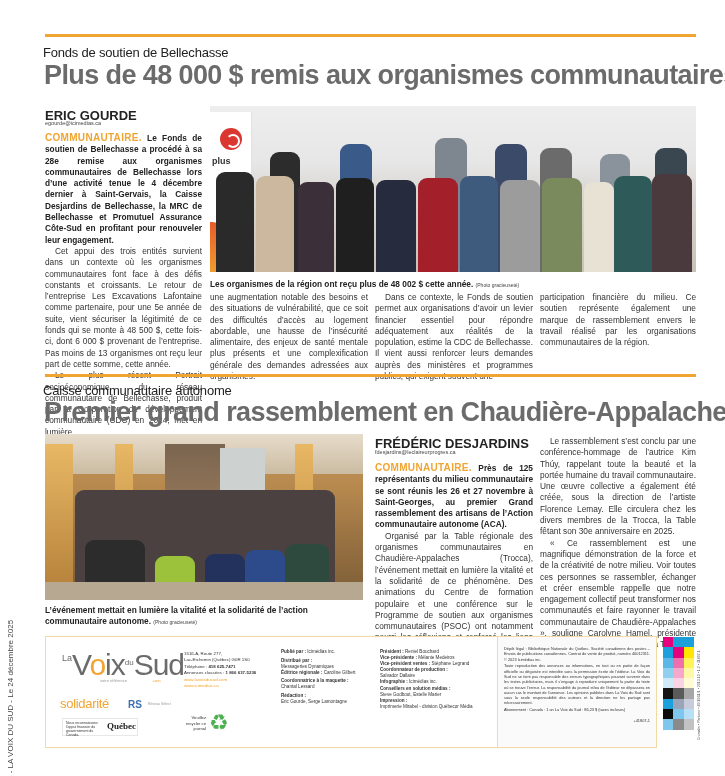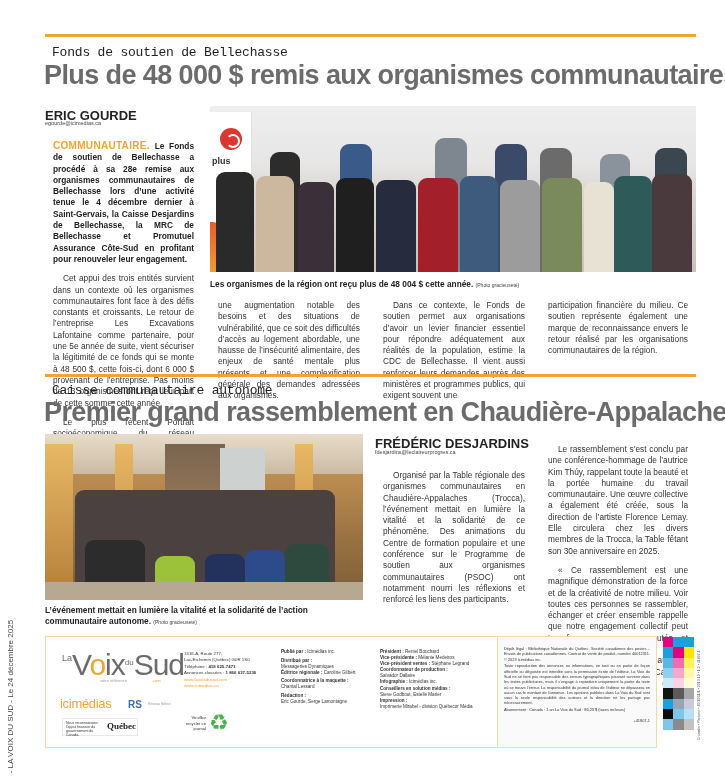--- a/index.html
+++ b/index.html
@@ -1,28 +1,28 @@
 <!DOCTYPE html>
 <html><head>
 <meta charset="utf-8">
 <style>
   * { box-sizing: border-box; margin: 0; padding: 0; }
   html, body { width: 725px; height: 776px; background: #ffffff; overflow: hidden; }
   body { position: relative; font-family: "Liberation Sans", sans-serif; color: #222; }
 
   .rule { position: absolute; left: 45px; width: 651px; height: 3px; background: #f0a431; }
 
-  .kicker { position: absolute; left: 52px; font-family: Liberation Mono, monospace; font-size: 13px; color: #222; letter-spacing: -0.2px; }
+  .kicker { position: absolute; left: 43px; font-family: Liberation Sans, sans-serif; font-size: 13px; color: #222; letter-spacing: -0.2px; }
   .headline { position: absolute; left: 44px; font-family: "Liberation Sans", sans-serif; font-weight: bold; color: #6b6b6b; letter-spacing: -0.6px; white-space: nowrap; }
 
   .byline-name { position: absolute; font-size: 13px; font-weight: bold; color: #222; }
   .byline-mail { position: absolute; font-size: 5.5px; color: #444; }
 
   .col { position: absolute; font-size: 8.3px; line-height: 11.3px; color: #333; text-align: justify; }
-  .col p { margin: 8px; text-indent: 10px; }
+  .col p { margin: 0; text-indent: 10px; }
   .col p.lead { text-indent: 0; font-weight: bold; color: #222; }
   .tag { color: #f0a431; font-weight: bold; font-size: 10px; letter-spacing: 0.3px; }
 
   .photo { position: absolute; overflow: hidden; }
   .caption { position: absolute; font-size: 8.3px; font-weight: bold; color: #222; line-height: 11px; }
   .caption .credit { font-weight: normal; font-size: 5px; color: #444; }
 
   
   .p1 { background: linear-gradient(180deg, #eeeeee 0%, #e6e6e6 35%, #d8d4cf 55%, #c9c2ba 100%); }
   .banner { position: absolute; left: 0; top: 6px; width: 42px; height: 160px; background: #ffffff; border-right: 1px solid #e2e2e2; }
@@ -145,31 +145,31 @@
     <div class="person" style="left:374px; width:30px; height:90px; background:#e8e2d4;"></div>
 
     <div class="person" style="left:404px; width:38px; height:96px; background:#2f5a5a;"></div>
 
     <div class="person" style="left:442px; width:40px; height:98px; background:#4a3a3e;"></div>
 
   </div>
 </div>
 
 <div class="caption" style="left:210px; top:279px; width:486px;">
-  <span>Les organismes de la région ont reçu plus de 48 004 $ cette année.</span> <span class="credit">(Photo gracieuseté)</span>
+  <span>Les organismes de la région ont reçu plus de 48 002 $ cette année.</span> <span class="credit">(Photo gracieuseté)</span>
 </div>
 
 <div class="col" style="left:210px; top:292px; width:158px;">
   <p style="text-indent:0;">une augmentation notable des besoins et des situations de vulnérabilité, que ce soit des difficultés d’accès au logement abordable, une hausse de l’insécurité alimentaire, des enjeux de santé mentale plus présents et une complexification générale des demandes adressées aux organismes.</p>
 </div>
 <div class="col" style="left:375px; top:292px; width:158px;">
   <p>Dans ce contexte, le Fonds de soutien permet aux organisations d’avoir un levier financier essentiel pour répondre adéquatement aux réalités de la population, estime la CDC de Bellechasse. Il vient aussi renforcer leurs demandes auprès des ministères et programmes publics, qui exigent souvent une</p>
 </div>
 <div class="col" style="left:540px; top:292px; width:156px;">
-  <p style="text-indent:0;">participation financière du milieu. Ce soutien représente également une marque de reconnaissance envers le retour réalisé par les organisations communautaires de la région.</p>
+  <p style="text-indent:0;">participation financière du milieu. Ce soutien représente également une marque de rassemblement envers le travail réalisé par les organisations communautaires de la région.</p>
 </div>
 
 <div class="rule" style="top:374px;"></div>
 <div class="kicker" style="top:383px;">Caisse communautaire autonome</div>
 <div class="headline" style="top:397px; font-size:27px;">Premier grand rassemblement en Chaudière-Appalaches</div>
 
 <div class="photo p2" style="left:45px; top:434px; width:318px; height:166px;">
   <div class="ceiling"></div>
   <div class="pillar" style="left:0; width:28px;"></div>
   <div class="pillar" style="left:70px;"></div>
@@ -188,37 +188,38 @@
 </div>
 
 <div class="caption" style="left:45px; top:605px; width:318px;">
   <span>L’événement mettait en lumière la vitalité et la solidarité de l’action communautaire autonome.</span> <span class="credit">(Photo gracieuseté)</span>
 </div>
 
 <div class="byline-name" style="left:375px; top:436px;">FRÉDÉRIC DESJARDINS</div>
 <div class="byline-mail" style="left:375px; top:449px;">fdesjardins@leclaireurprogres.ca</div>
 
 <div class="col" style="left:375px; top:462px; width:158px;">
+  <p class="lead"><span class="tag">COMMUNAUTAIRE.</span> <span>Près de 125 représentants du milieu communautaire se sont réunis les 26 et 27 novembre à Saint-Georges, au premier Grand rassemblement des artisans de l’Action communautaire autonome (ACA).</span></p>
   <p>Organisé par la Table régionale des organismes communautaires en Chaudière-Appalaches (Trocca), l’événement mettait en lumière la vitalité et la solidarité de ce phénomène. Des animations du Centre de formation populaire et une conférence sur le Programme de soutien aux organismes communautaires (PSOC) ont notamment nourri les réflexions et renforcé les liens des participants.</p>
 </div>
 <div class="col" style="left:540px; top:436px; width:156px;">
   <p>Le rassemblement s’est conclu par une conférence-hommage de l’autrice Kim Thúy, rappelant toute la beauté et la portée humaine du travail communautaire. Une œuvre collective a également été créée, sous la direction de l’artiste Florence Lemay. Elle circulera chez les divers membres de la Trocca, la Table fêtant son 30e anniversaire en 2025.</p>
   <p>« Ce rassemblement est une magnifique démonstration de la force et de la créativité de notre milieu. Voir toutes ces personnes se rassembler, échanger et créer ensemble rappelle que notre engagement collectif peut transformer nos communautés et faire rayonner le travail communautaire de Chaudière-Appalaches », souligne Carolyne Hamel, présidente du conseil d’administration de la Trocca.</p>
 </div>
 
 <div class="footer-box"></div>
 <div class="footer-box2"></div>
 
 <div class="logo-voix">
   <span class="la">La</span><span>V</span><span class="o">o</span><span>ix</span><span class="du">du</span><span>Sud</span>
 </div>
 <div class="logo-sub">votre référence</div>
 <div class="logo-com">.com</div>
 
-<div class="logo-icimedias">icimédias</div>
+<div class="logo-icimedias">solidarité</div>
 <div class="logo-rs">RS</div>
 <div class="logo-rs-sub">Réseau Sélect</div>
 
 <div class="gov-box"></div>
 <div class="gov-text">Nous reconnaissons l’appui financier du gouvernement du Canada.</div>
 <div class="canada">Québec</div>
 
 <div class="address">
   <div>1516-A, Route 277,</div>
   <div>Lac-Etchemin (Québec) G0R 1S0</div>

